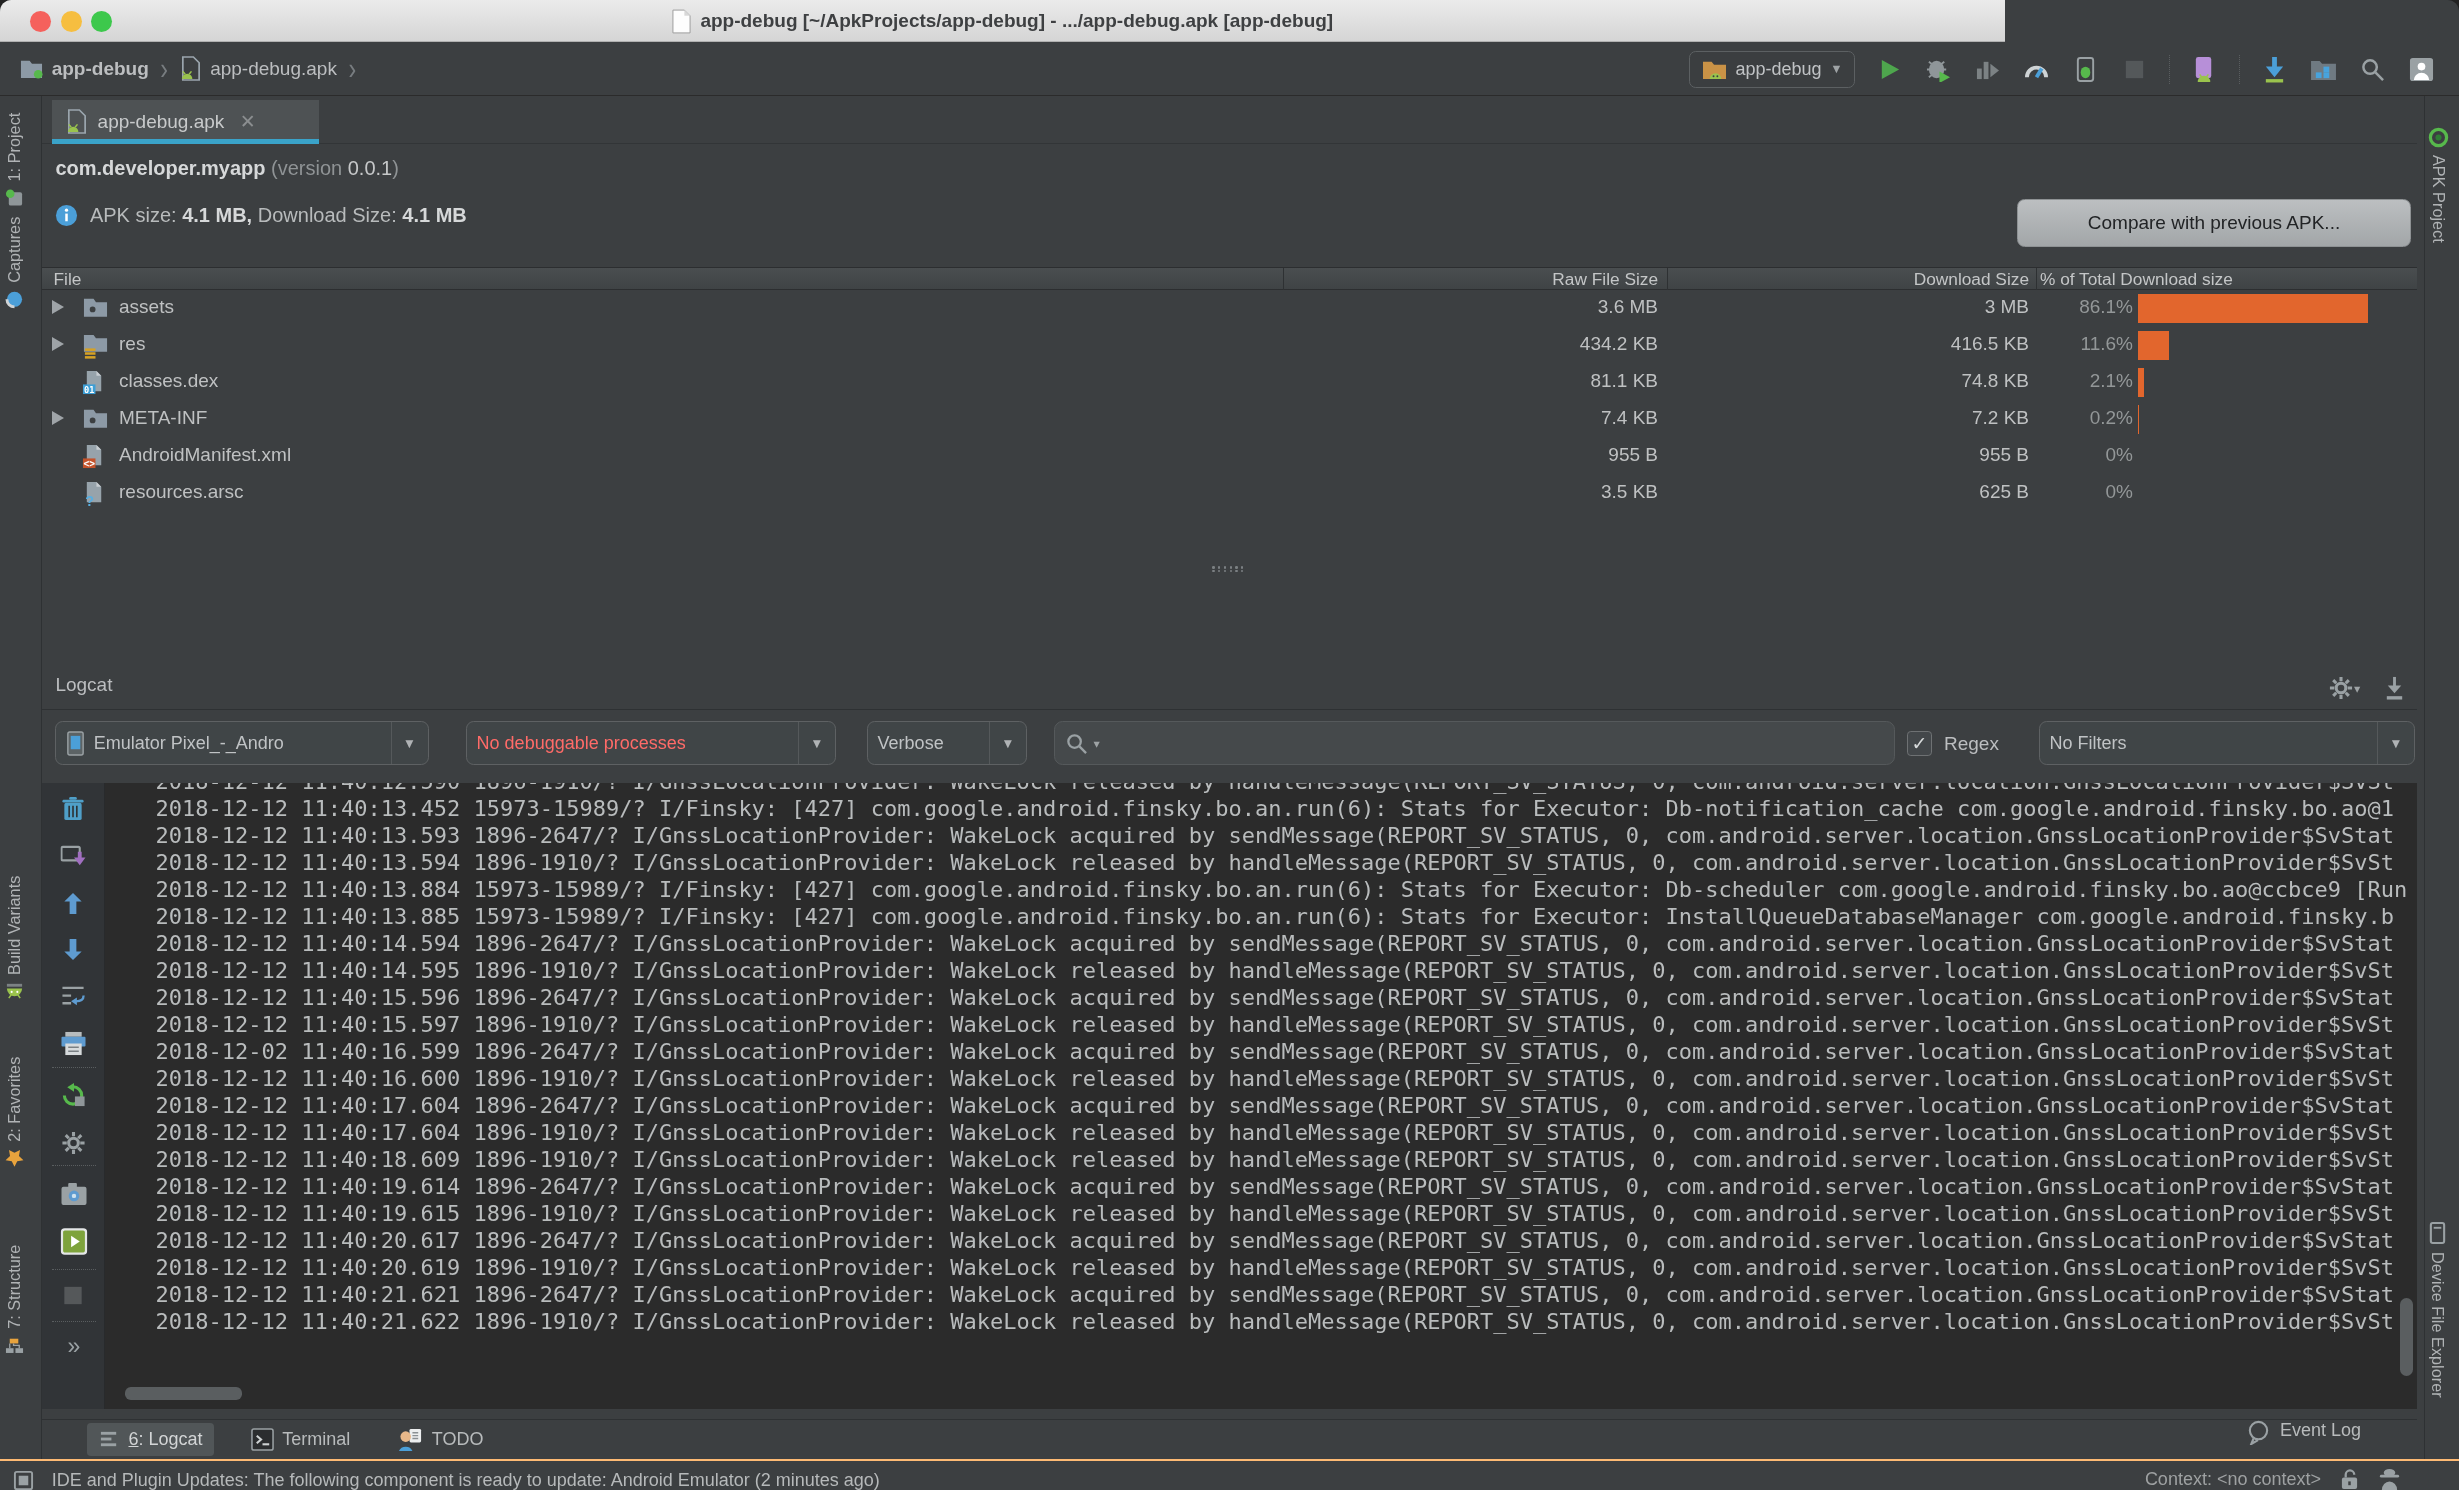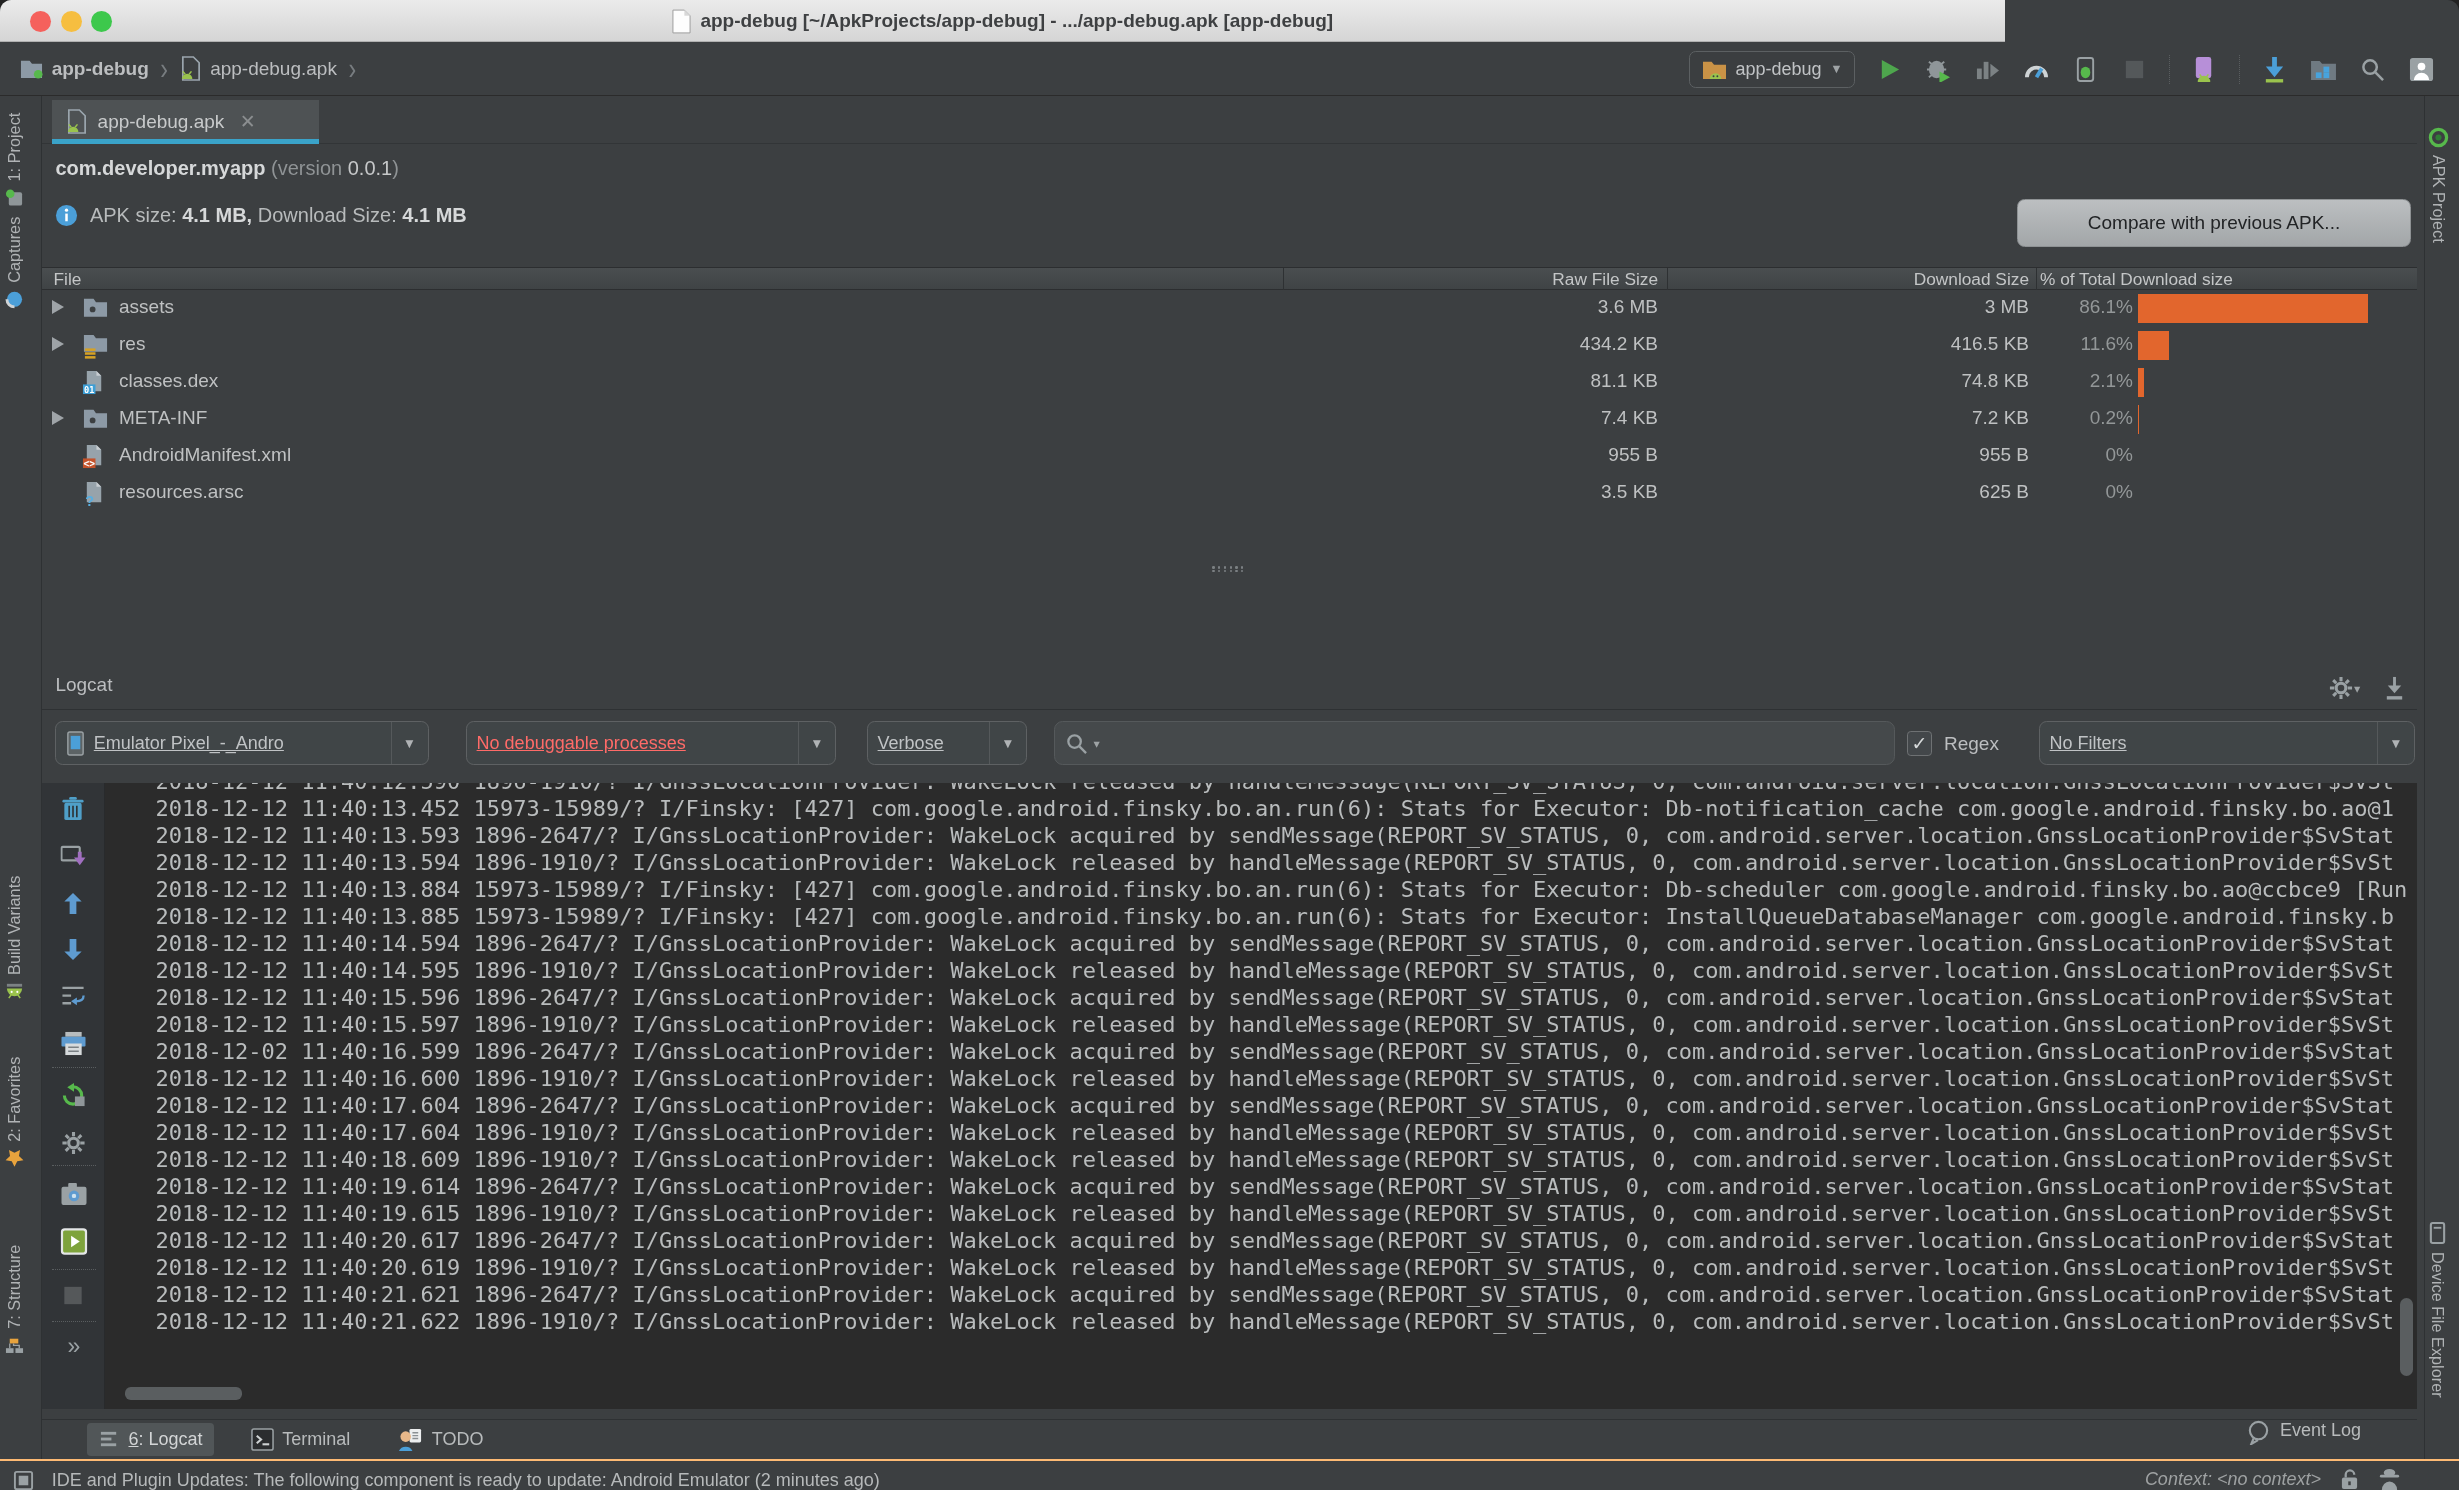--- a/index.html
+++ b/index.html
@@ -100,21 +100,21 @@
   
   #logcat { position:absolute; left:0; top:485px; width:2375px; height:838px; }
   #logcat-title { position:absolute; left:13.4px; top:93px; font-size:19px; color:#bcbec0; }
   #logcat-gear { position:absolute; left:2286px; top:94px; display:flex; align-items:center; }
   #logcat-export { position:absolute; left:2340px; top:94px; }
   #logcat-divider { position:absolute; left:0; top:128px; width:2375px; height:1px; background:#2e3133; }
   .combo {
     position:absolute; top:140px; height:44px; border:1px solid #5e6163; border-radius:7.7px;
     background:#404547; display:flex; align-items:center; color:#c0c3c5; font-size:18px;
   }
-  .combo .combo-label { flex:1; padding:0 9.6px; white-space:nowrap; overflow:hidden;text-decoration:underline; }
+  .combo .combo-label { flex:1; padding:0 9.6px; white-space:nowrap; overflow:hidden; }
   .combo .combo-arrow {
     width:37px; align-self:stretch; border-left:1px solid #55595b;
     display:flex; align-items:center; justify-content:center; color:#b0b3b5; font-size:13.4px;
   }
   #device-combo { left:12.5px; width:374px; }
   #device-combo .combo-label { display:flex; align-items:center; gap:7.7px; }
   #process-combo { left:424px; width:370px; }
   #process-combo .combo-label { color:#ff6b68; }
   #level-combo { left:825px; width:160px; }
   #search-field {
@@ -156,21 +156,21 @@
   .tw-tab { display:flex; align-items:center; gap:8.6px; height:33px; padding:0 11.5px; color:#b8bbbc; font-size:18px; border-radius:3.8px; }
   .tw-tab.active { background:#515658; color:#d3d5d6;margin-left:32px; }
   #event-log { position:absolute; right:56px; top:0; height:40px; display:flex; gap:8.6px; color:#b8bbbc; font-size:18px; }
   
   #statusbar {
     position:absolute; left:0; top:1459px; width:2459px; height:32px;
     background:#3c3f41; border-top:2px solid #fdba74;
     display:flex; align-items:flex-end; color:#b6b9ba; font-size:18px;
   }
   #status-icon { margin:0 17.3px 0 13.4px; }
-  #status-right { position:absolute; right:58px; display:flex; align-items:center; gap:19px; color:#9ea1a2;font-style:italic; }
+  #status-right { position:absolute; right:58px; display:flex; align-items:center; gap:19px; color:#9ea1a2; }
   svg { display:block; }
 </style>
 </head>
 <body>
 
 <div id="window">
 
   <div id="titlebar">
     <span class="tl" id="tl-close"></span>
     <span class="tl" id="tl-min"></span>

